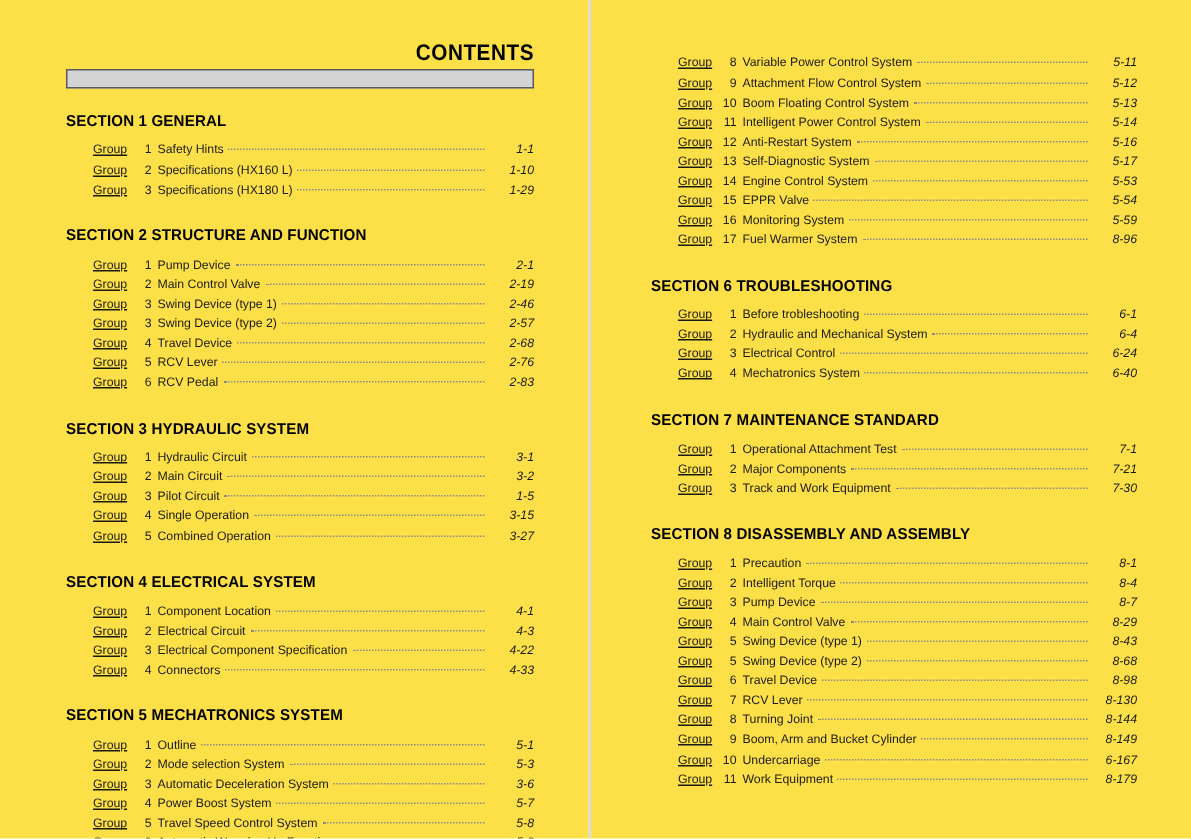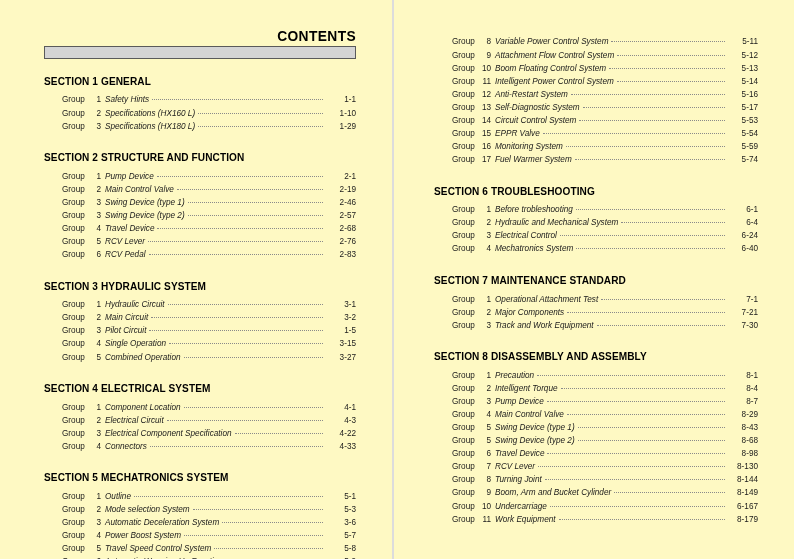--- a/index.html
+++ b/index.html
@@ -20,21 +20,21 @@
     position: relative;
     width: 794px;
     height: 559px;
     display: flex;
   }
 
   .page {
     position: relative;
     height: 559px;
     box-sizing: border-box;
-    background: #fef9c3;
+    background: #fde047;
   }
   .page-left  { width: 392px; padding: 0 36px 0 44px; }
   .page-right { width: 402px; padding: 0 36px 0 42px; }
 
   
   .gutter {
     position: absolute;
     top: 0;
     left: 392px;
     width: 2px;
@@ -88,44 +88,45 @@
     font-size: 8.2px;
     line-height: 1;
     padding: 2.45px 0;
     margin-left: 18px;
     color: #1a1a1a;
     white-space: nowrap;
   }
   .entry .grp-word {
     width: 24px;
     flex: 0 0 auto;
+    text-decoration: underline;
   }
   .entry .grp-num {
     width: 15px;
     flex: 0 0 auto;
     text-align: right;
     padding-right: 4px;
   }
   .entry .etitle {
     flex: 0 0 auto;
     padding-right: 3px;
-    font-style: italic;
   }
   .entry .leader {
     flex: 1 1 auto;
     min-width: 10px;
     border-bottom: 1px dotted #8a8a8a;
     transform: translateY(-2px);
     height: 0;
   }
   .entry .epage {
     flex: 0 0 auto;
     width: 30px;
     text-align: right;
     padding-left: 3px;
+    font-style: italic;
   }
 </style>
 </head>
 <body>
 
 <div class="spread">
 
   <div class="gutter"></div>
 
   <div class="page page-left">
@@ -381,21 +382,21 @@
             <div class="entry">
               <span class="grp-word">Group</span>
               <span class="grp-num">13</span>
               <span class="etitle">Self-Diagnostic System</span>
               <span class="leader"></span>
               <span class="epage">5-17</span>
             </div>
             <div class="entry">
               <span class="grp-word">Group</span>
               <span class="grp-num">14</span>
-              <span class="etitle">Circuit Control System</span>
+              <span class="etitle">Engine Control System</span>
               <span class="leader"></span>
               <span class="epage">5-53</span>
             </div>
             <div class="entry">
               <span class="grp-word">Group</span>
               <span class="grp-num">15</span>
               <span class="etitle">EPPR Valve</span>
               <span class="leader"></span>
               <span class="epage">5-54</span>
             </div>
@@ -404,21 +405,21 @@
               <span class="grp-num">16</span>
               <span class="etitle">Monitoring System</span>
               <span class="leader"></span>
               <span class="epage">5-59</span>
             </div>
             <div class="entry">
               <span class="grp-word">Group</span>
               <span class="grp-num">17</span>
               <span class="etitle">Fuel Warmer System</span>
               <span class="leader"></span>
-              <span class="epage">5-74</span>
+              <span class="epage">8-96</span>
             </div>
           </div>
         </div>
         <div class="section">
           <div class="section-title">SECTION 6  TROUBLESHOOTING</div>
           <div class="entries">
             <div class="entry">
               <span class="grp-word">Group</span>
               <span class="grp-num">1</span>
               <span class="etitle">Before trobleshooting</span>

